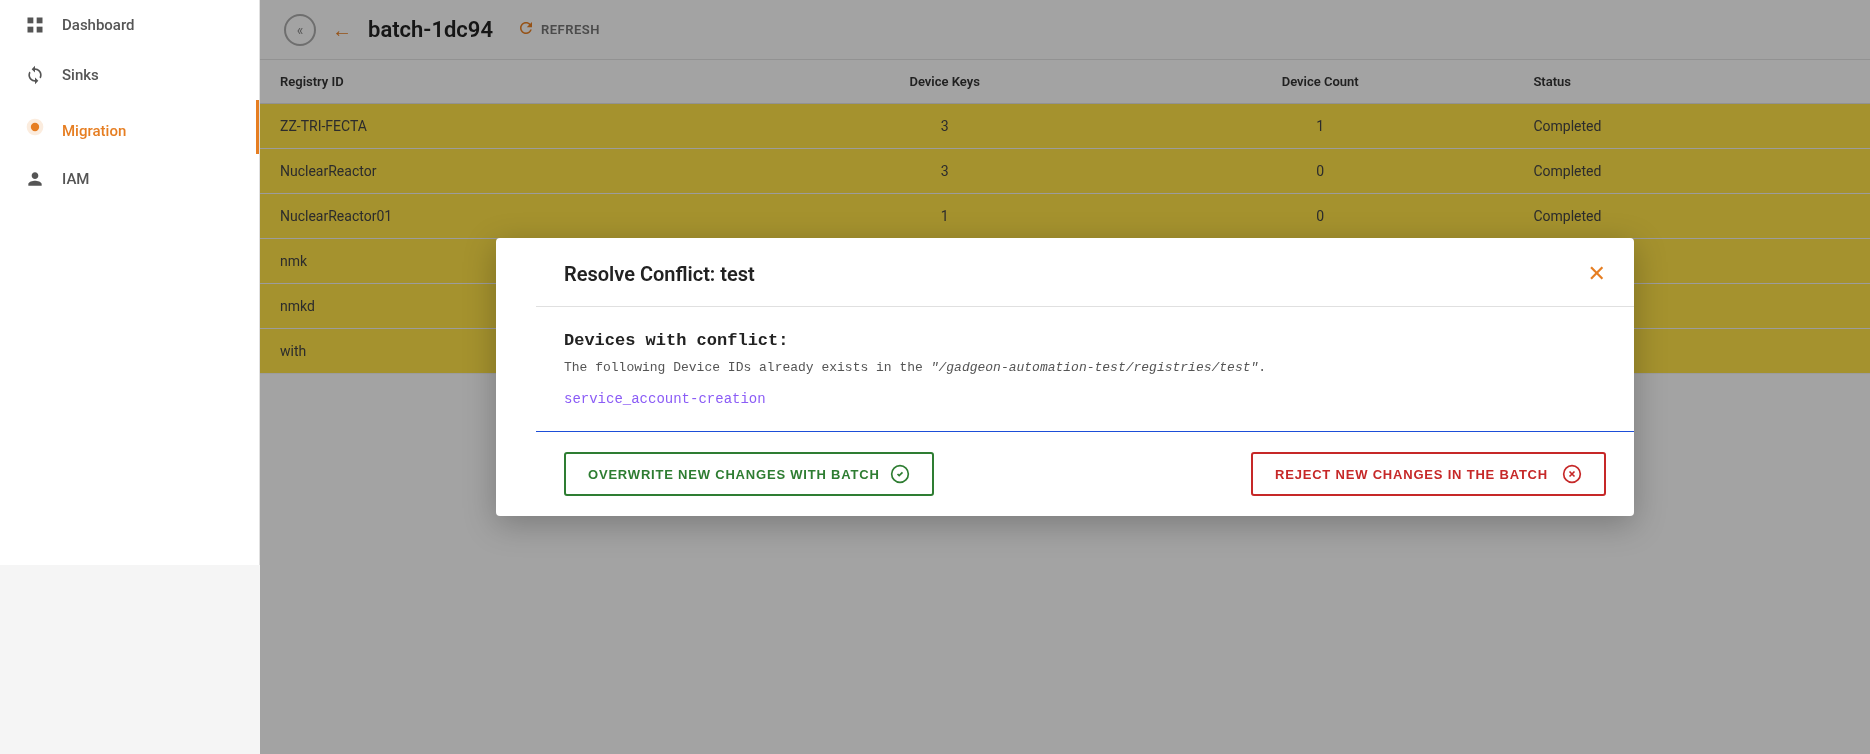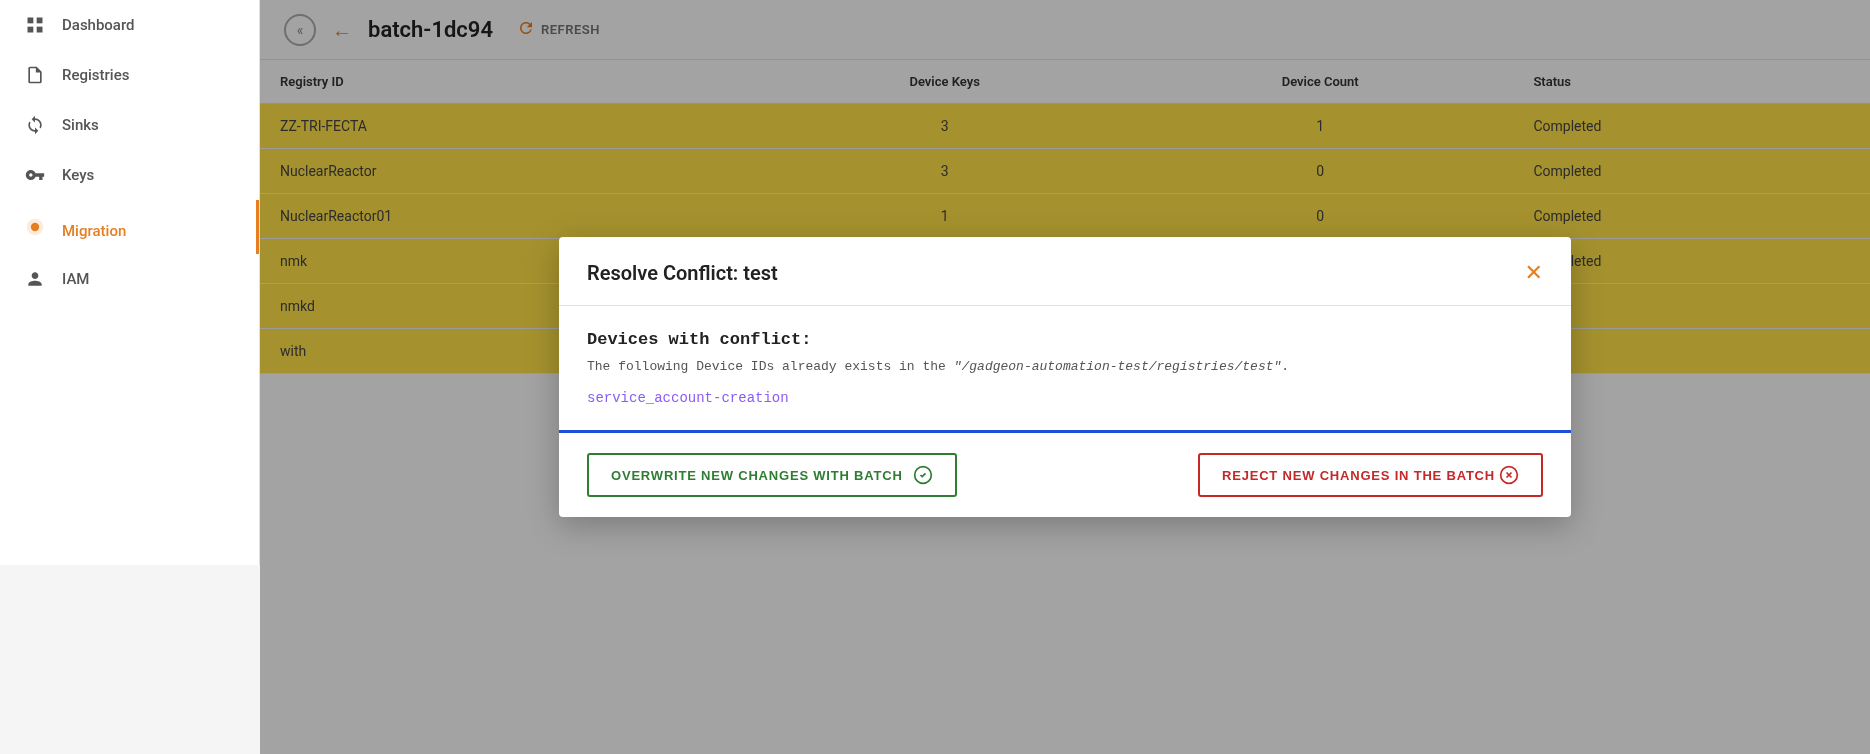--- a/index.html
+++ b/index.html
@@ -144,25 +144,26 @@
       z-index: 10;
       display: flex;
       align-items: center;
       justify-content: center;
     }
 
     
     .modal {
       background: #fff;
       border-radius: 4px;
-      width: 1012px;
+      width: 1138px;
       max-width: 95%;
       box-shadow: 0 8px 32px rgba(0,0,0,0.25);
       position: relative;
       z-index: 11;
+      padding-left: 40px;
     }
     .modal-header {
       display: flex;
       align-items: center;
       justify-content: space-between;
       padding: 24px 28px 20px 28px;
       border-bottom: 1px solid #e0e0e0;
     }
     .modal-title {
       font-size: 20px;
@@ -195,40 +196,40 @@
     }
     .conflict-id {
       font-size: 14px;
       color: #8b5cf6;
     }
     .modal-footer {
       display: flex;
       align-items: center;
       justify-content: space-between;
       padding: 20px 28px;
-      border-top: 3px solid #1d4ed8;
+      border-top: 1px solid #1d4ed8;
     }
     .btn-overwrite {
       display: flex;
       align-items: center;
       gap: 10px;
       border: 2px solid #2e7d32;
       color: #2e7d32;
       background: #fff;
       padding: 10px 22px;
       font-size: 13px;
       font-weight: 700;
       letter-spacing: 0.8px;
       cursor: pointer;
       border-radius: 3px;
     }
     .btn-reject {
       display: flex;
       align-items: center;
-      gap: 4px;
+      gap: 14px;
       border: 2px solid #c62828;
       color: #c62828;
       background: #fff;
       padding: 10px 22px;
       font-size: 13px;
       font-weight: 700;
       letter-spacing: 0.8px;
       cursor: pointer;
       border-radius: 3px;
     }
@@ -251,40 +252,24 @@
           <rect x="14" y="3" width="7" height="7"></rect>
         <rect x="3" y="14" width="7" height="7"></rect>
           <rect x="14" y="14" width="7" height="7"></rect>
       </svg>
     </span>
     <span>Dashboard</span>
   </div>
   <div class="sidebar-item">
     <span class="icon">
       <svg width="20" height="20" viewBox="0 0 24 24" fill="currentColor">
-        <path d="M14 2H6a2 2 0 0 0-2 2v16a2 2 0 0 0 2 2h12a2 2 0 0 0 2-2V8l-6-6zm4 18H6V4h7v5h5v11z"></path>
-      </svg>
-    </span>
-    <span>Registries</span>
-  </div>
-  <div class="sidebar-item">
-    <span class="icon">
-      <svg width="20" height="20" viewBox="0 0 24 24" fill="currentColor">
         <path d="M12 4V1L8 5l4 4V6c3.31 0 6 2.69 6 6 0 1.01-.25 1.97-.7 2.8l1.46 1.46C19.54 15.03 20 13.57 20 12c0-4.42-3.58-8-8-8zm0 14c-3.31 0-6-2.69-6-6 0-1.01.25-1.97.7-2.8L5.24 7.74C4.46 8.97 4 10.43 4 12c0 4.42 3.58 8 8 8v3l4-4-4-4v3z"></path>
       </svg>
     </span>
     <span>Sinks</span>
-  </div>
-  <div class="sidebar-item">
-    <span class="icon">
-      <svg width="20" height="20" viewBox="0 0 24 24" fill="currentColor">
-        <path d="M12.65 10C11.83 7.67 9.61 6 7 6c-3.31 0-6 2.69-6 6s2.69 6 6 6c2.61 0 4.83-1.67 5.65-4H17v4h4v-4h2v-4H12.65zM7 14c-1.1 0-2-.9-2-2s.9-2 2-2 2 .9 2 2-.9 2-2 2z"></path>
-      </svg>
-    </span>
-    <span>Keys</span>
   </div>
   <div class="sidebar-item active">
     <span class="icon">
       <svg width="20" height="20" viewBox="0 0 24 24" fill="currentColor">
         <circle cx="12" cy="12" r="10" fill="#e67e22" opacity="0.15"></circle>
         <circle cx="12" cy="12" r="5" fill="#e67e22"></circle>
       </svg>
     </span>
     <span style="color:#e67e22;margin-top:8px;">Migration</span>
   </div>

